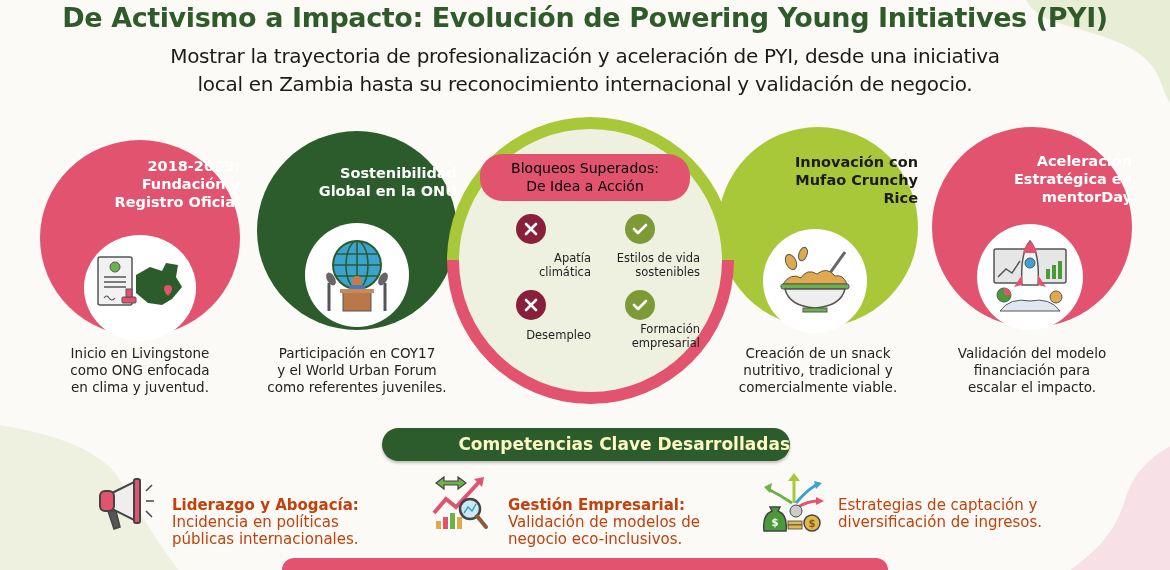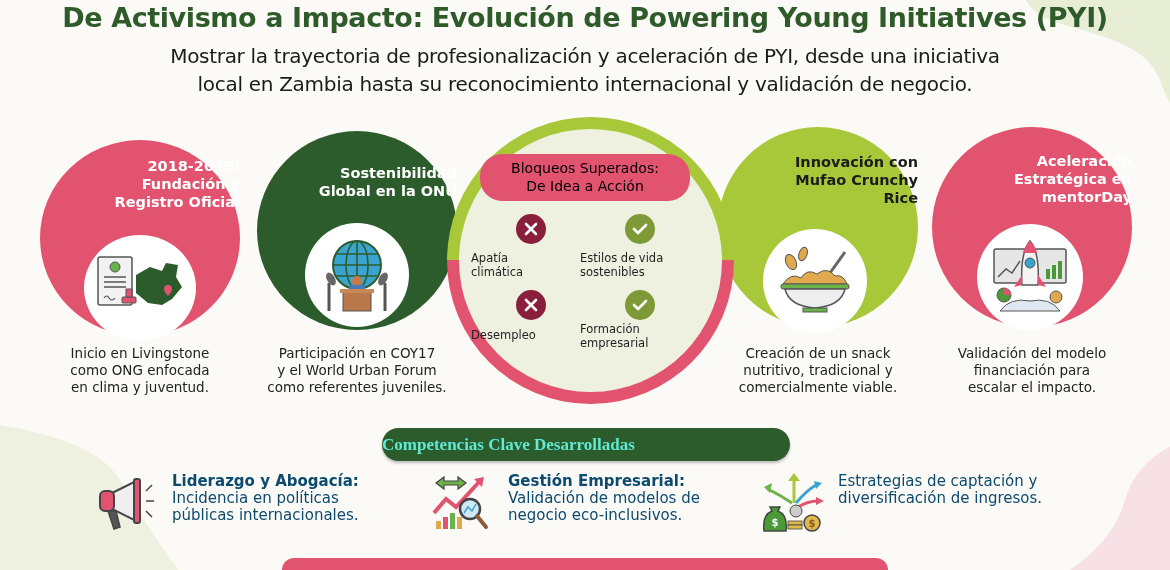--- a/index.html
+++ b/index.html
@@ -63,34 +63,33 @@
     color: #000000; text-align: center; font-weight: normal; font-size: 14px; line-height: 18px;
     padding-top: 5px;
   }
   .mark {
     position: absolute; width: 30px; height: 30px; border-radius: 50%;
     display: flex; align-items: center; justify-content: center;
   }
   .mark.x { background: #8a1f3c; }
   .mark.ok { background: #7e9a37; }
   .mark-label {
-    position: absolute; text-align: left; font-size: 11.5px; line-height: 14px; color: #1f1f1f; width: 120px;
+    position: absolute; text-align: right; font-size: 11.5px; line-height: 14px; color: #1f1f1f; width: 120px;
   }
 
   .pill-comp {
     position: absolute; left: 382px; top: 428px; width: 408px; height: 33px;
     background: #2c5c2c; border-radius: 17px;
-    color: #5eead4; text-align: left; font-weight: bold; font-size: 17px; line-height: 33px;
+    color: #fef9c3; text-align: right; font-weight: bold; font-size: 17px; line-height: 33px;
     box-shadow: 0 2px 3px rgba(0,0,0,0.25);
-    font-family: Liberation Serif, serif;
   }
   .comp {
     position: absolute; display: flex; align-items: flex-start;
   }
-  .comp .txt { font-size: 15px; line-height: 17px; color: #0c4a6e; }
+  .comp .txt { font-size: 15px; line-height: 17px; color: #c2410c; margin-top: 24px; }
   .comp .txt .b { font-weight: bold; display: block; }
   .comp .ic { width: 70px; height: 60px; margin-right: 8px; flex: none; }
 
   .bottom-bar {
     position: absolute; left: 282px; top: 558px; width: 606px; height: 40px;
     background: #e2536f; border-radius: 12px;
   }
 </style>
 </head>
 <body>

